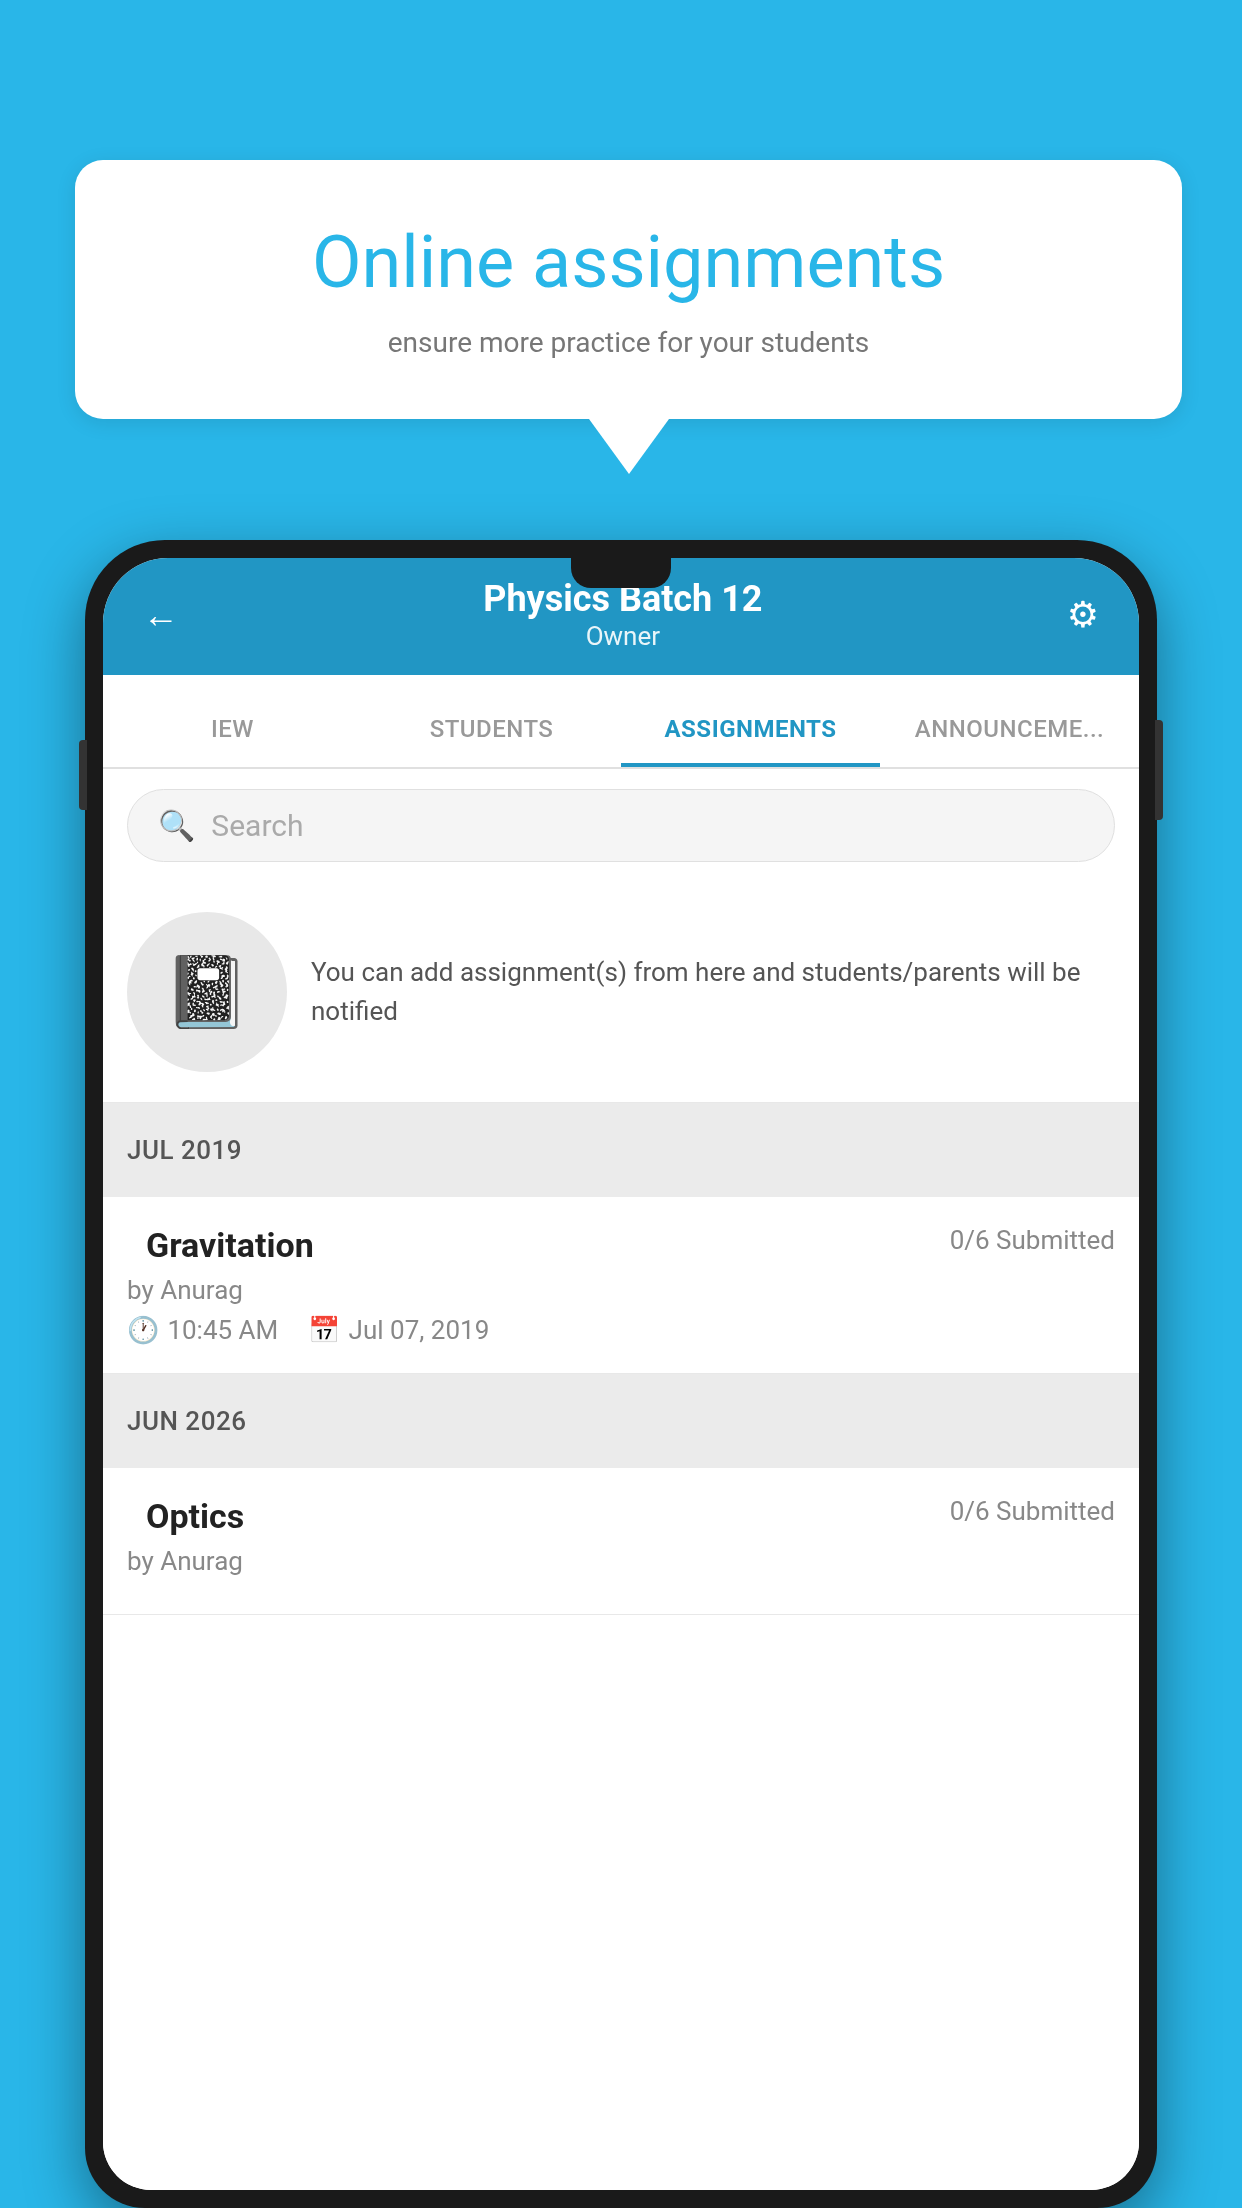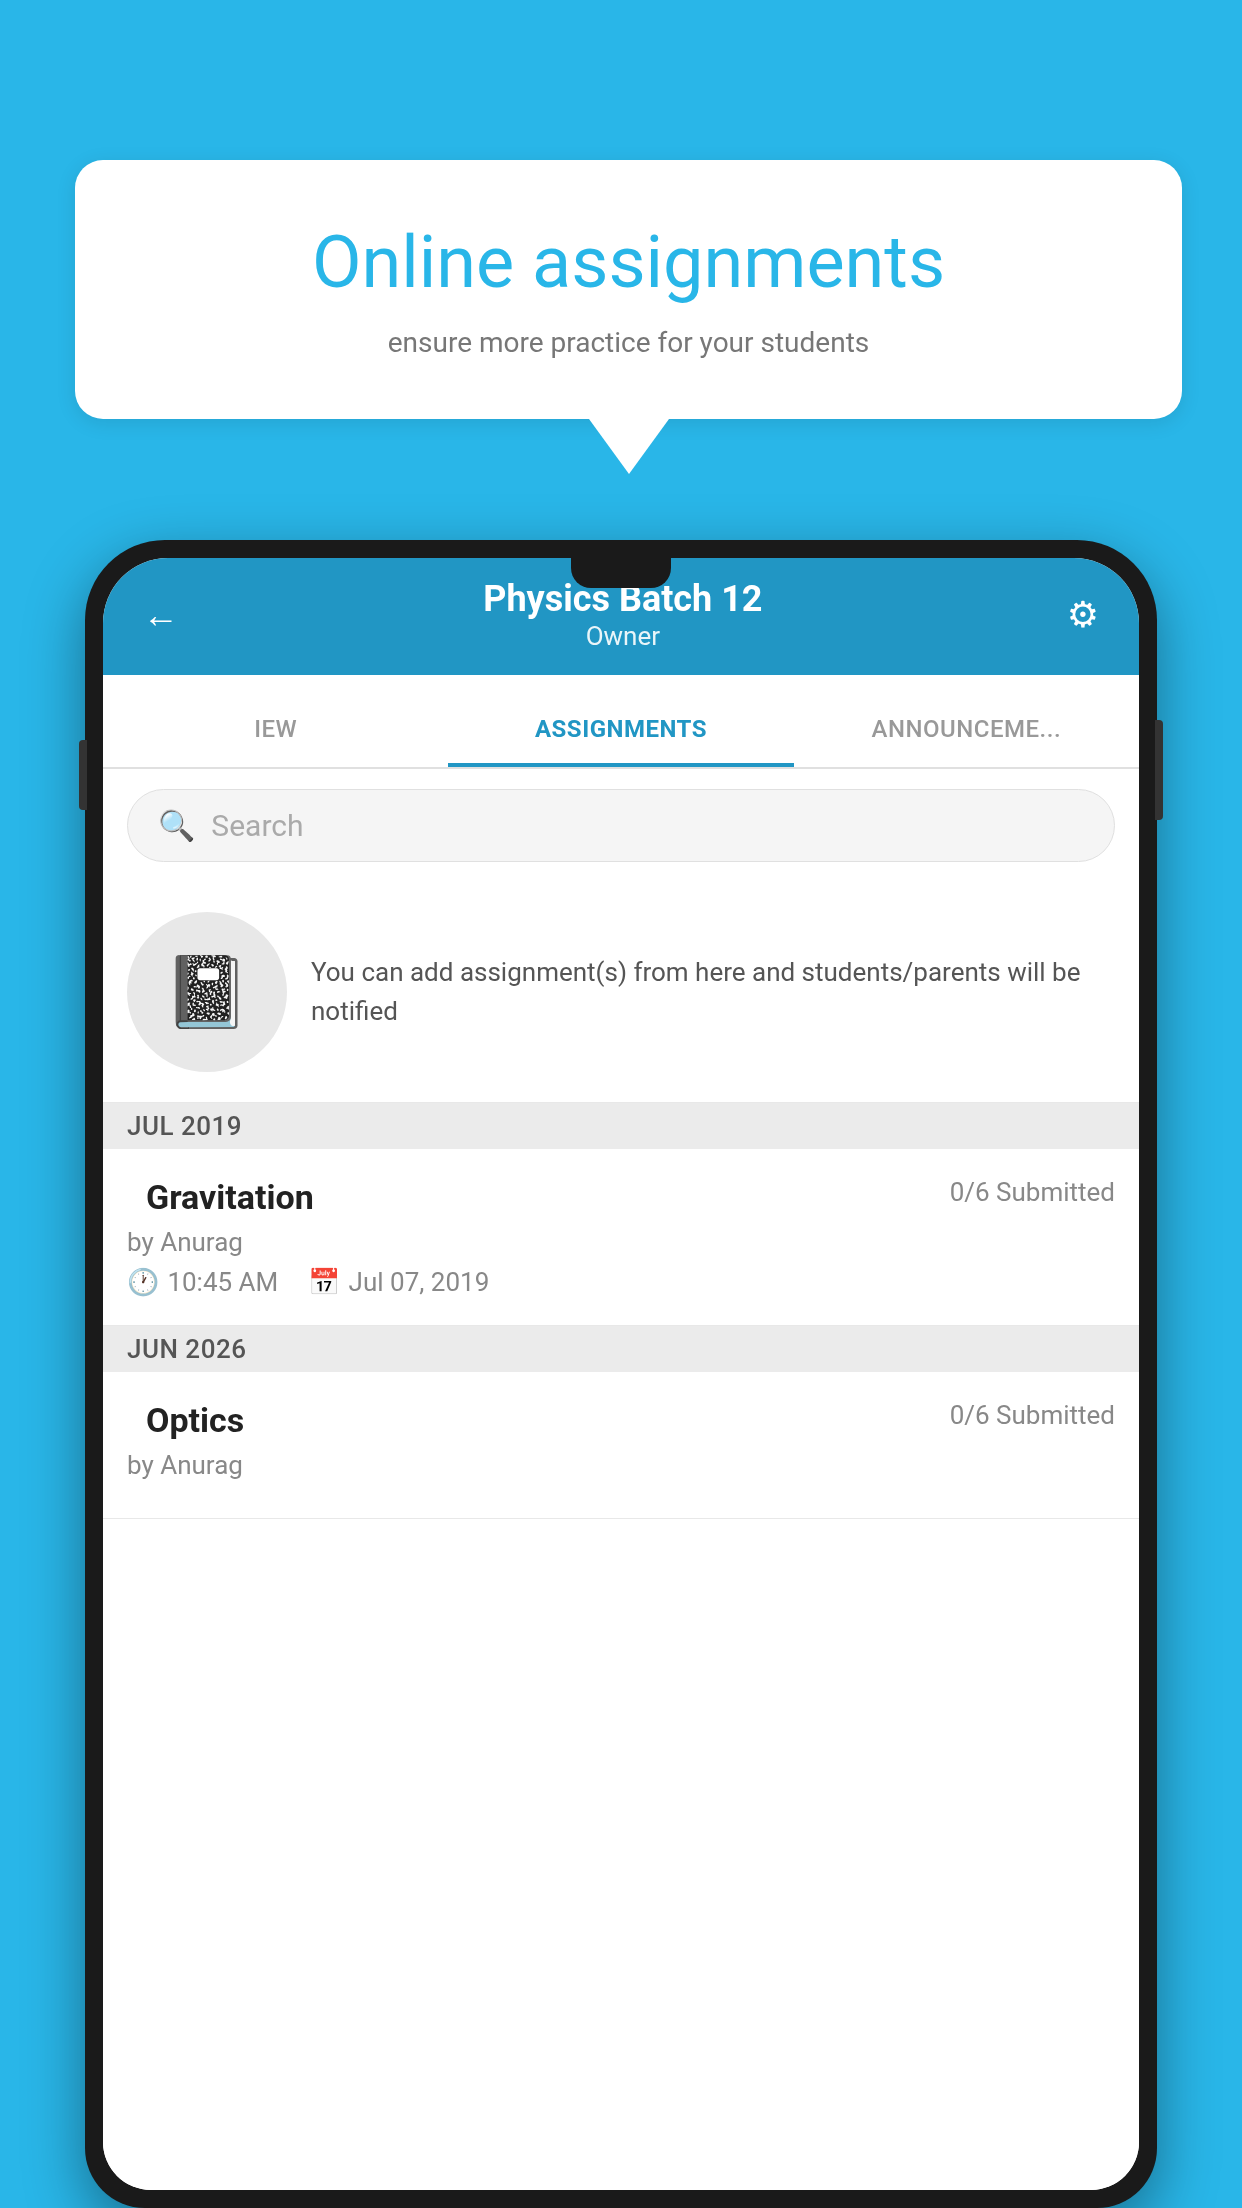--- a/index.html
+++ b/index.html
@@ -241,21 +241,21 @@
       font-size: 28px;
       font-weight: 500;
       cursor: pointer;
       text-align: center;
       width: fit-content;
     }
 
     
     .month-header {
       background: #ebebeb;
-      padding: 8px 24px;
+      padding: 32px 24px;
       font-size: 26px;
       font-weight: 500;
       color: #555;
       letter-spacing: 0.5px;
     }
 
     
     .assignment-item {
       background: white;
       padding: 28px 24px;
@@ -341,20 +341,21 @@
       <span class="back-btn">←</span>
       <div class="header-title-area">
         <div class="header-title">Physics Batch 12</div>
         <div class="header-subtitle">Owner</div>
       </div>
       <span class="settings-btn">⚙</span>
     </div>
 
     <div class="tabs-bar">
       <div class="tab-item">IEW</div>
+      <div class="tab-item">STUDENTS</div>
       <div class="tab-item active">ASSIGNMENTS</div>
       <div class="tab-item">ANNOUNCEME...</div>
     </div>
 
     <div class="content-area">
 
       <div class="search-bar-container">
         <div class="search-bar">
           <span class="search-icon-wrap">🔍</span>
           <span class="search-placeholder">Search</span>

